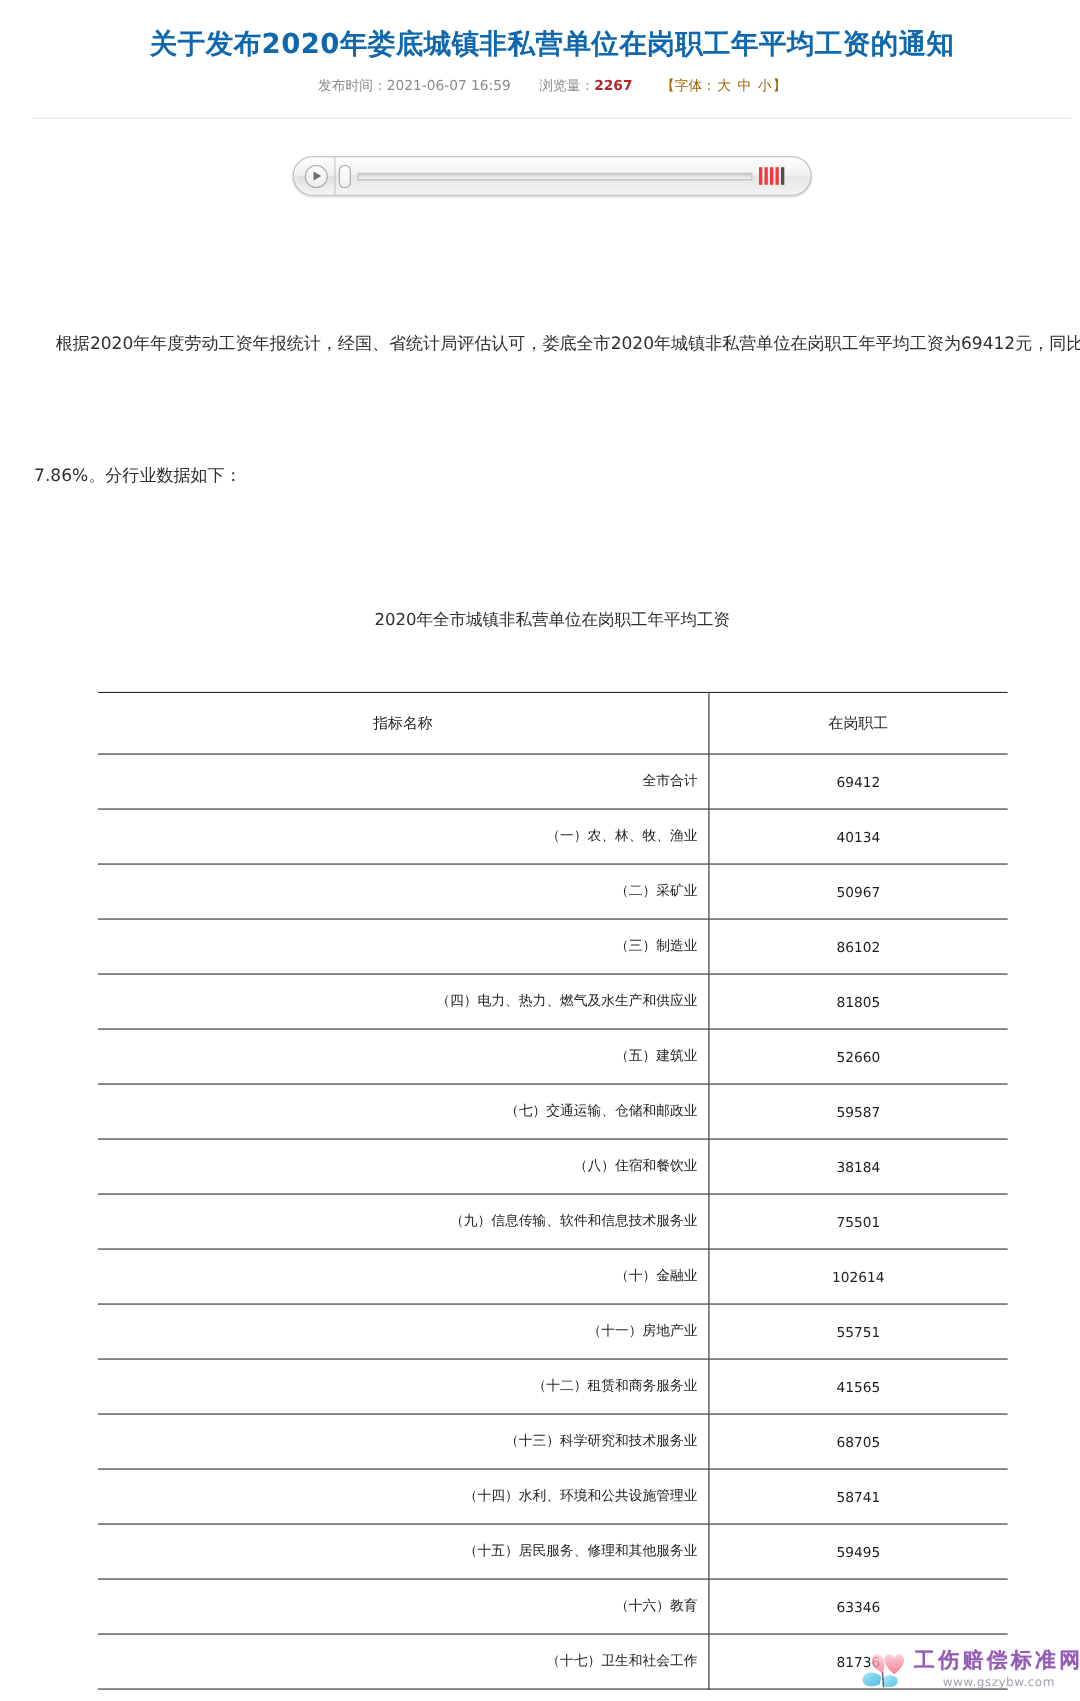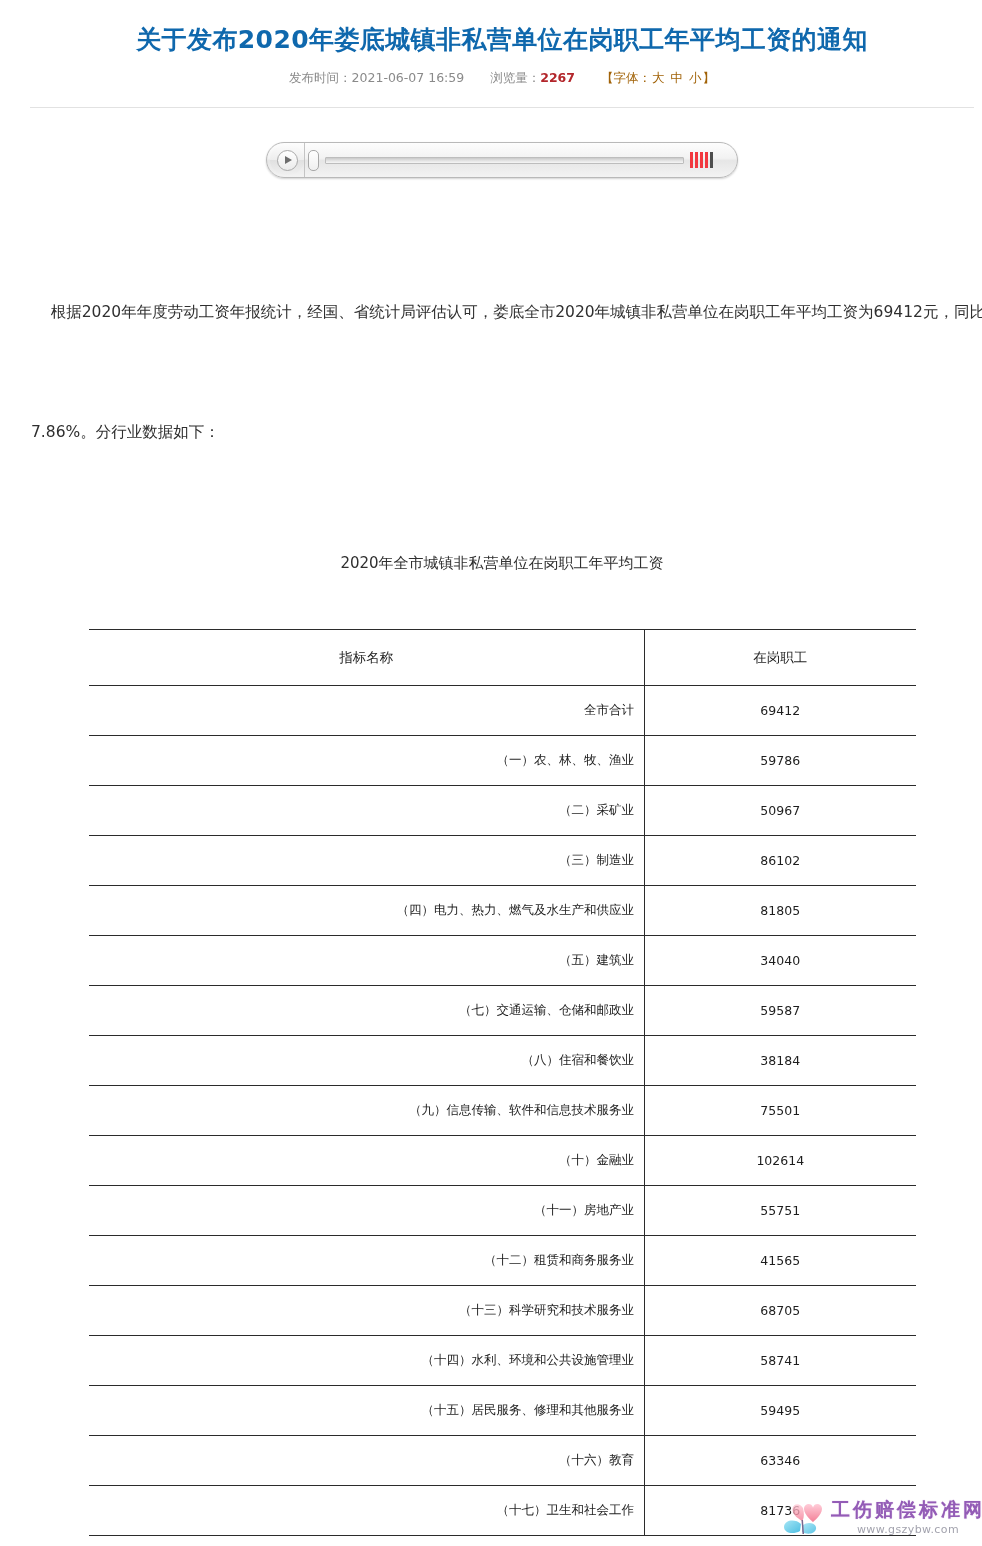--- a/index.html
+++ b/index.html
@@ -255,37 +255,37 @@
           <th class="col-val">在岗职工</th>
         </tr>
       </thead>
       <tbody id="wage-tbody">
           <tr>
             <td class="col-name total">全市合计</td>
             <td class="col-val">69412</td>
           </tr>
           <tr>
             <td class="col-name indent">（一）农、林、牧、渔业</td>
-            <td class="col-val">59786</td>
+            <td class="col-val">40134</td>
           </tr>
           <tr>
             <td class="col-name indent">（二）采矿业</td>
             <td class="col-val">50967</td>
           </tr>
           <tr>
             <td class="col-name indent">（三）制造业</td>
             <td class="col-val">86102</td>
           </tr>
           <tr>
             <td class="col-name indent">（四）电力、热力、燃气及水生产和供应业</td>
             <td class="col-val">81805</td>
           </tr>
           <tr>
             <td class="col-name indent">（五）建筑业</td>
-            <td class="col-val">34040</td>
+            <td class="col-val">52660</td>
           </tr>
           <tr>
             <td class="col-name indent">（七）交通运输、仓储和邮政业</td>
             <td class="col-val">59587</td>
           </tr>
           <tr>
             <td class="col-name indent">（八）住宿和餐饮业</td>
             <td class="col-val">38184</td>
           </tr>
           <tr>

